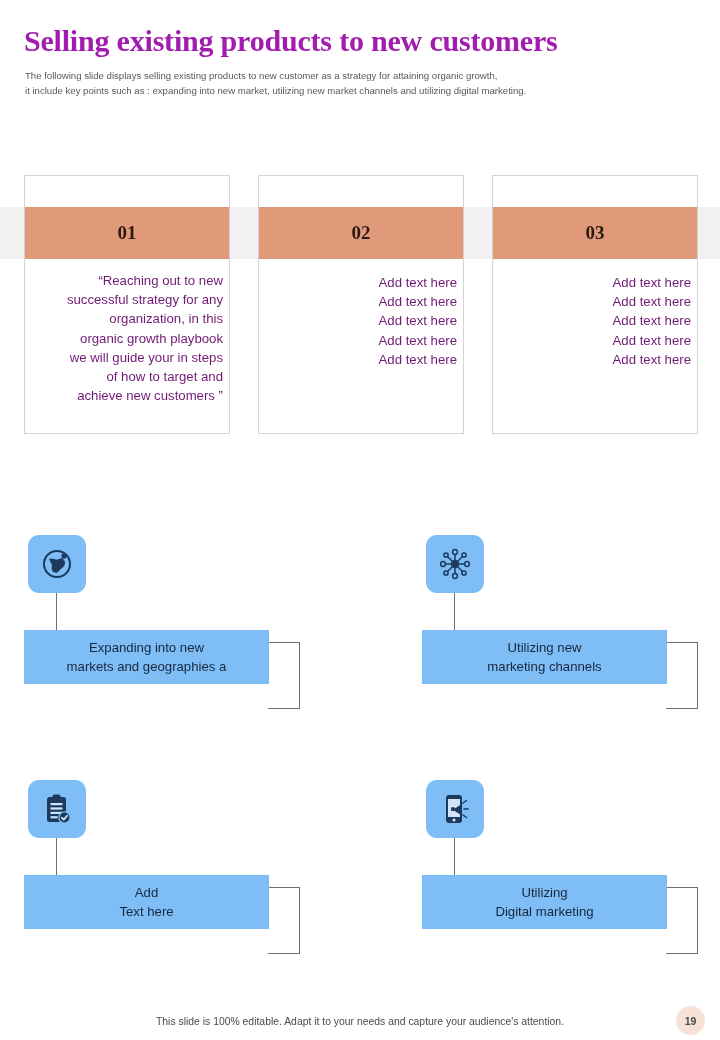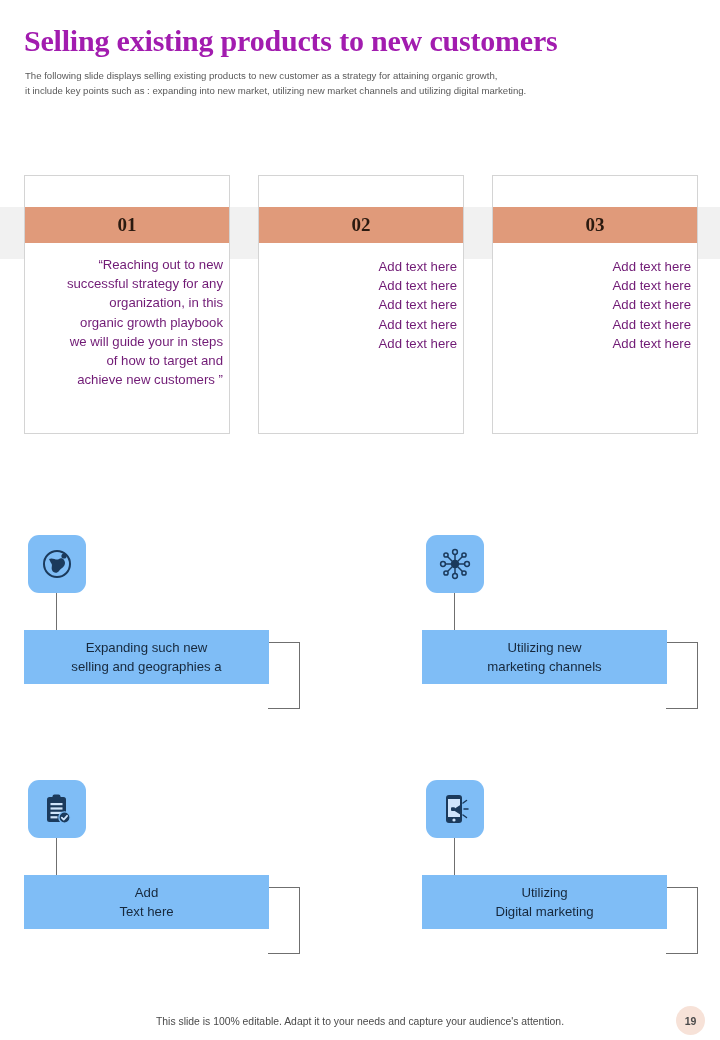--- a/index.html
+++ b/index.html
@@ -74,21 +74,21 @@
     flex-direction: column;
   }
 
   .card-top-gap {
     height: 31px;
     flex: none;
     background: #ffffff;
   }
 
   .card-head {
-    height: 36px;
+    height: 52px;
     flex: none;
     background: #e09a7a;
     display: flex;
     align-items: center;
     justify-content: center;
     font-family: "Liberation Serif", serif;
     font-weight: bold;
     font-size: 19px;
     color: #2b1a10;
   }
@@ -275,22 +275,22 @@
         <circle cx="17" cy="17" r="13" fill="none" stroke="#1b3a5c" stroke-width="2"></circle>
         <path d="M9 12 C13 10 16 14 19 12 C22 10 25 13 25 16 C25 20 21 21 19 24 C17 27 13 26 12 23 C11 20 13 18 11 16 Z" fill="#1b3a5c"></path>
         <circle cx="24" cy="9" r="2.6" fill="#1b3a5c"></circle>
       </svg>
     </div>
     <div class="conn-stem"></div>
     <div class="conn-run"></div>
     <div class="conn-right"></div>
     <div class="conn-tail"></div>
     <div class="feature-box">
-      <span>Expanding such new</span>
-      <span>selling and geographies a</span>
+      <span>Expanding into new</span>
+      <span>markets and geographies a</span>
     </div>
   </div>
 
   <div class="feature col-right row-top">
     <div class="icon-tile">
       <svg width="34" height="34" viewBox="0 0 34 34">
         <g stroke="#1b3a5c" stroke-width="1.5" fill="none">
           <line x1="17" y1="17" x2="17" y2="6"></line>
           <line x1="17" y1="17" x2="17" y2="28"></line>
           <line x1="17" y1="17" x2="6" y2="17"></line>

